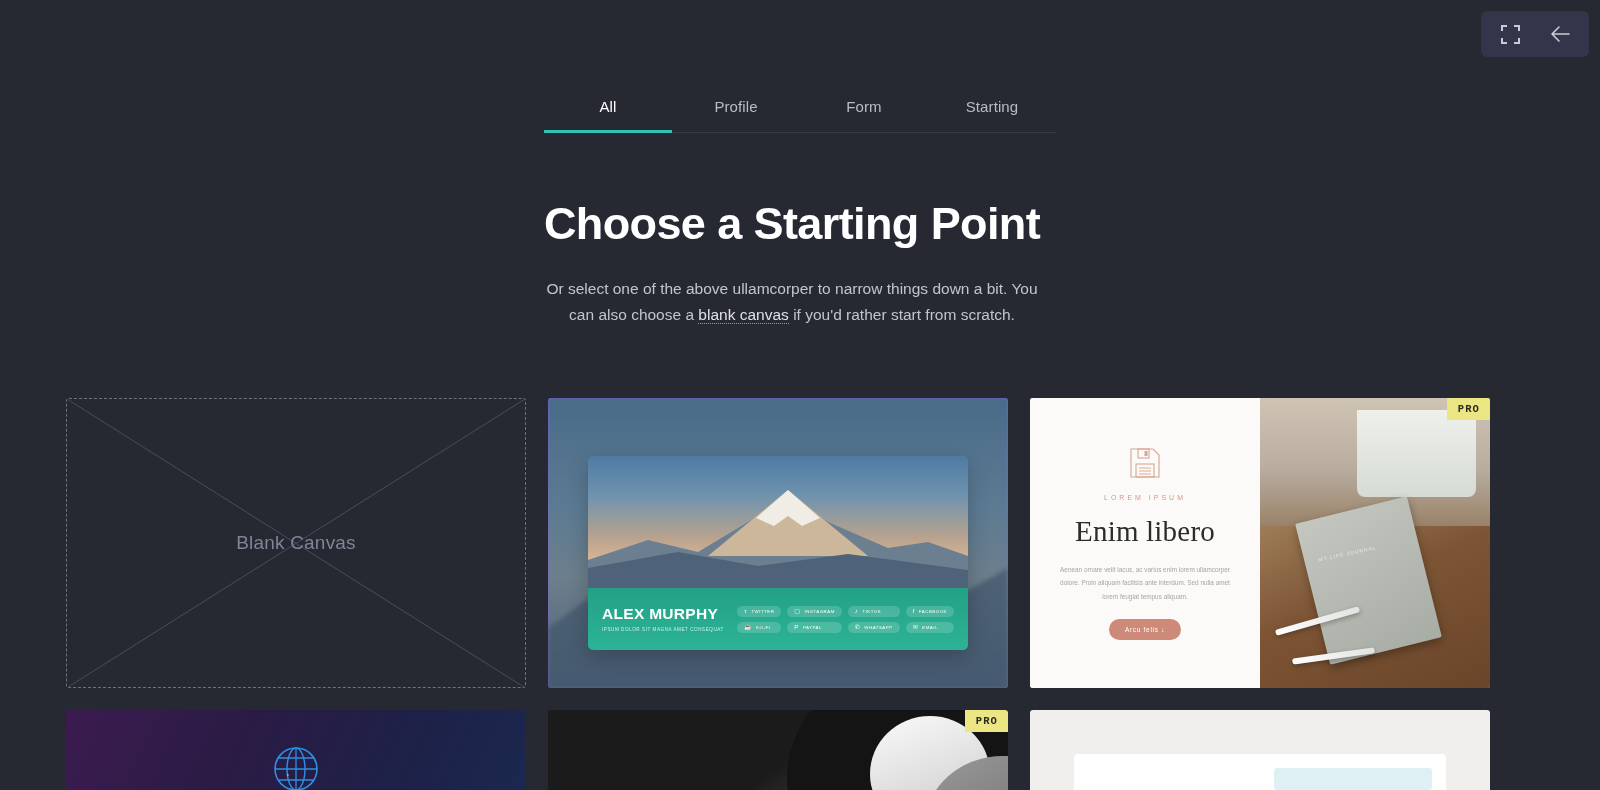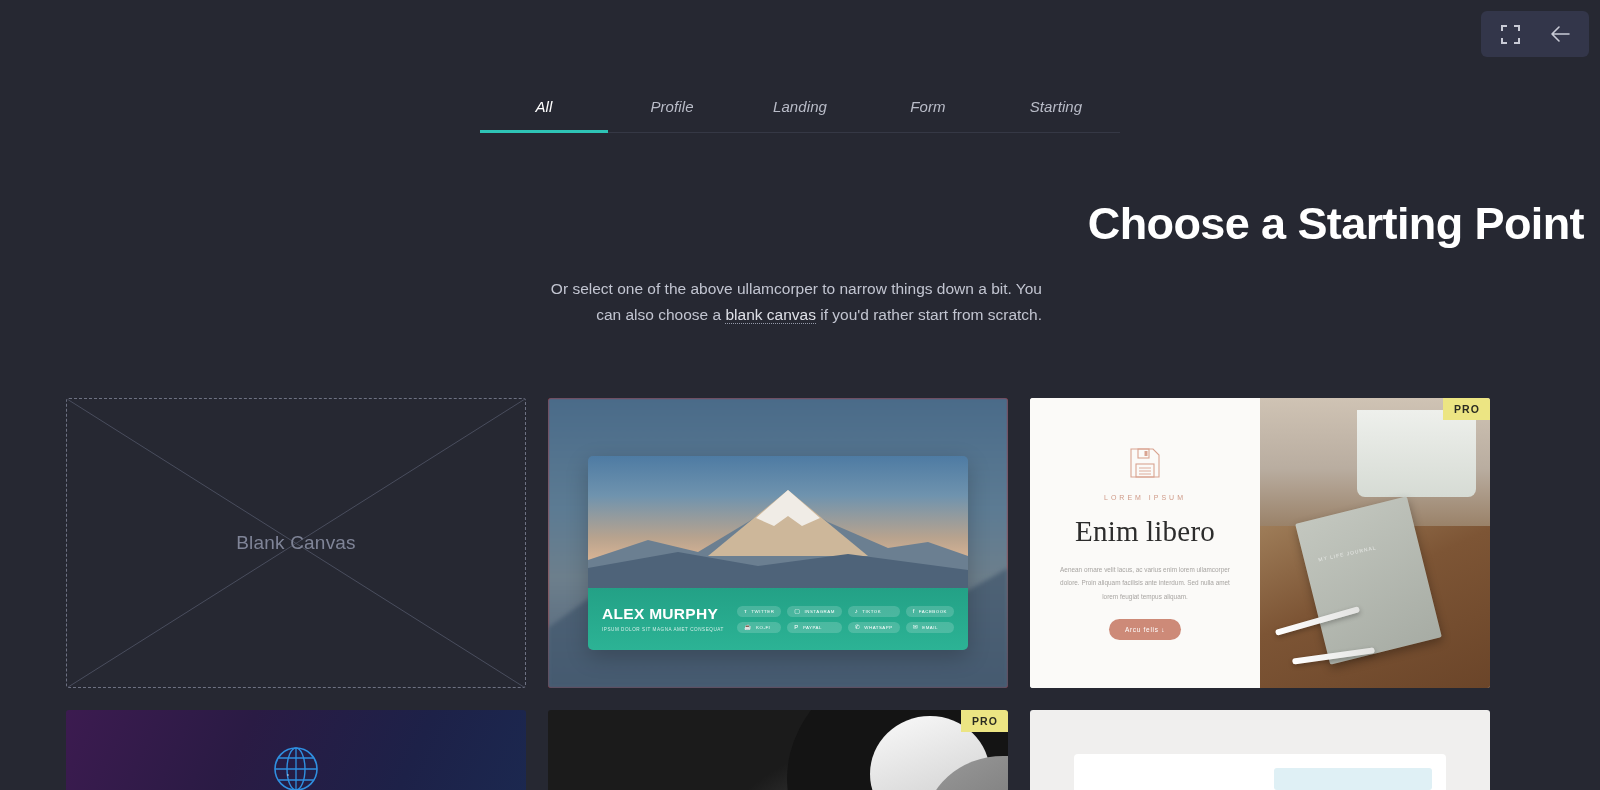--- a/index.html
+++ b/index.html
@@ -24,41 +24,41 @@
   }
   .marquee-icon {
     width: 19px; height: 19px;
     border: 2px dashed #c9cbd6;
   }
   .back-arrow { display: block; }
 
   
   .tabs-wrap {
     position: absolute; top: 88px; left: 0; right: 0;
-    display: flex; justify-content: center; font-style: italic;
+    display: flex; justify-content: center;
   }
   .tabs {
     display: flex;
     border-bottom: 1px solid #353845;
   }
   .tab {
     min-width: 128px;
     text-align: center;
     padding: 10px 14px 15px;
     font-size: 15px;
     color: #b9bcc8;
     cursor: pointer;
     border-bottom: 3px solid transparent;
     margin-bottom: -1px;
     letter-spacing: .1px;
   }
   .tab.active { color: #ffffff; border-bottom-color: #2ec4b6; }
 
   
-  .hero { position: absolute; top: 198px; left: 0; right: 16px; text-align: right; }
+  .hero { position: absolute; top: 198px; left: 0; right: 16px; text-align: center; }
   .hero h1 {
     font-size: 45px; font-weight: bold; color: #ffffff;
     letter-spacing: -.6px; line-height: 1.15;
   }
   .hero p {
     margin: 26px auto 0; max-width: 500px;
     font-size: 15.5px; line-height: 1.72; color: #c2c5d1;
   }
   .blank-link {
     color: #dfe1e8;
@@ -90,24 +90,25 @@
     position: relative; z-index: 2;
     font-size: 19px; color: #7f8497; letter-spacing: .2px;
   }
 
   
   .pro-badge {
     position: absolute; top: 0; right: 0; z-index: 9;
     background: #ece583; color: #2a2b21;
     font-size: 10.5px; font-weight: bold; letter-spacing: 1.1px;
     padding: 5px 10px 5px 11px;
-  }
-
-  
-  .card-mtn { background: #b91c1c; }
+    font-family: Liberation Mono, monospace;
+  }
+
+  
+  .card-mtn { background: #8b5cf6; }
   .mtn-bg { position: absolute; inset: 0; }
   .mtn-sky-bg {
     position: absolute; inset: 0;
     background: linear-gradient(180deg, #4a6b89 0%, #5c7b93 38%, #6d7f8c 62%, #4e6178 100%);
     filter: blur(1px);
   }
   .mtn-inner {
     position: absolute; left: 40px; right: 40px; top: 58px;
     height: 194px; border-radius: 5px; overflow: hidden;
     box-shadow: 0 7px 22px rgba(0,0,0,.22);
@@ -244,23 +245,20 @@
   </div>
 </div>
 
 <div class="tabs-wrap">
   <div class="tabs">
     <div class="tab active">
       <span>All</span>
     </div>
     <div class="tab">
       <span>Profile</span>
-    </div>
-    <div class="tab">
-      <span>Landing</span>
     </div>
     <div class="tab">
       <span>Form</span>
     </div>
     <div class="tab">
       <span>Starting</span>
     </div>
   </div>
 </div>
 

